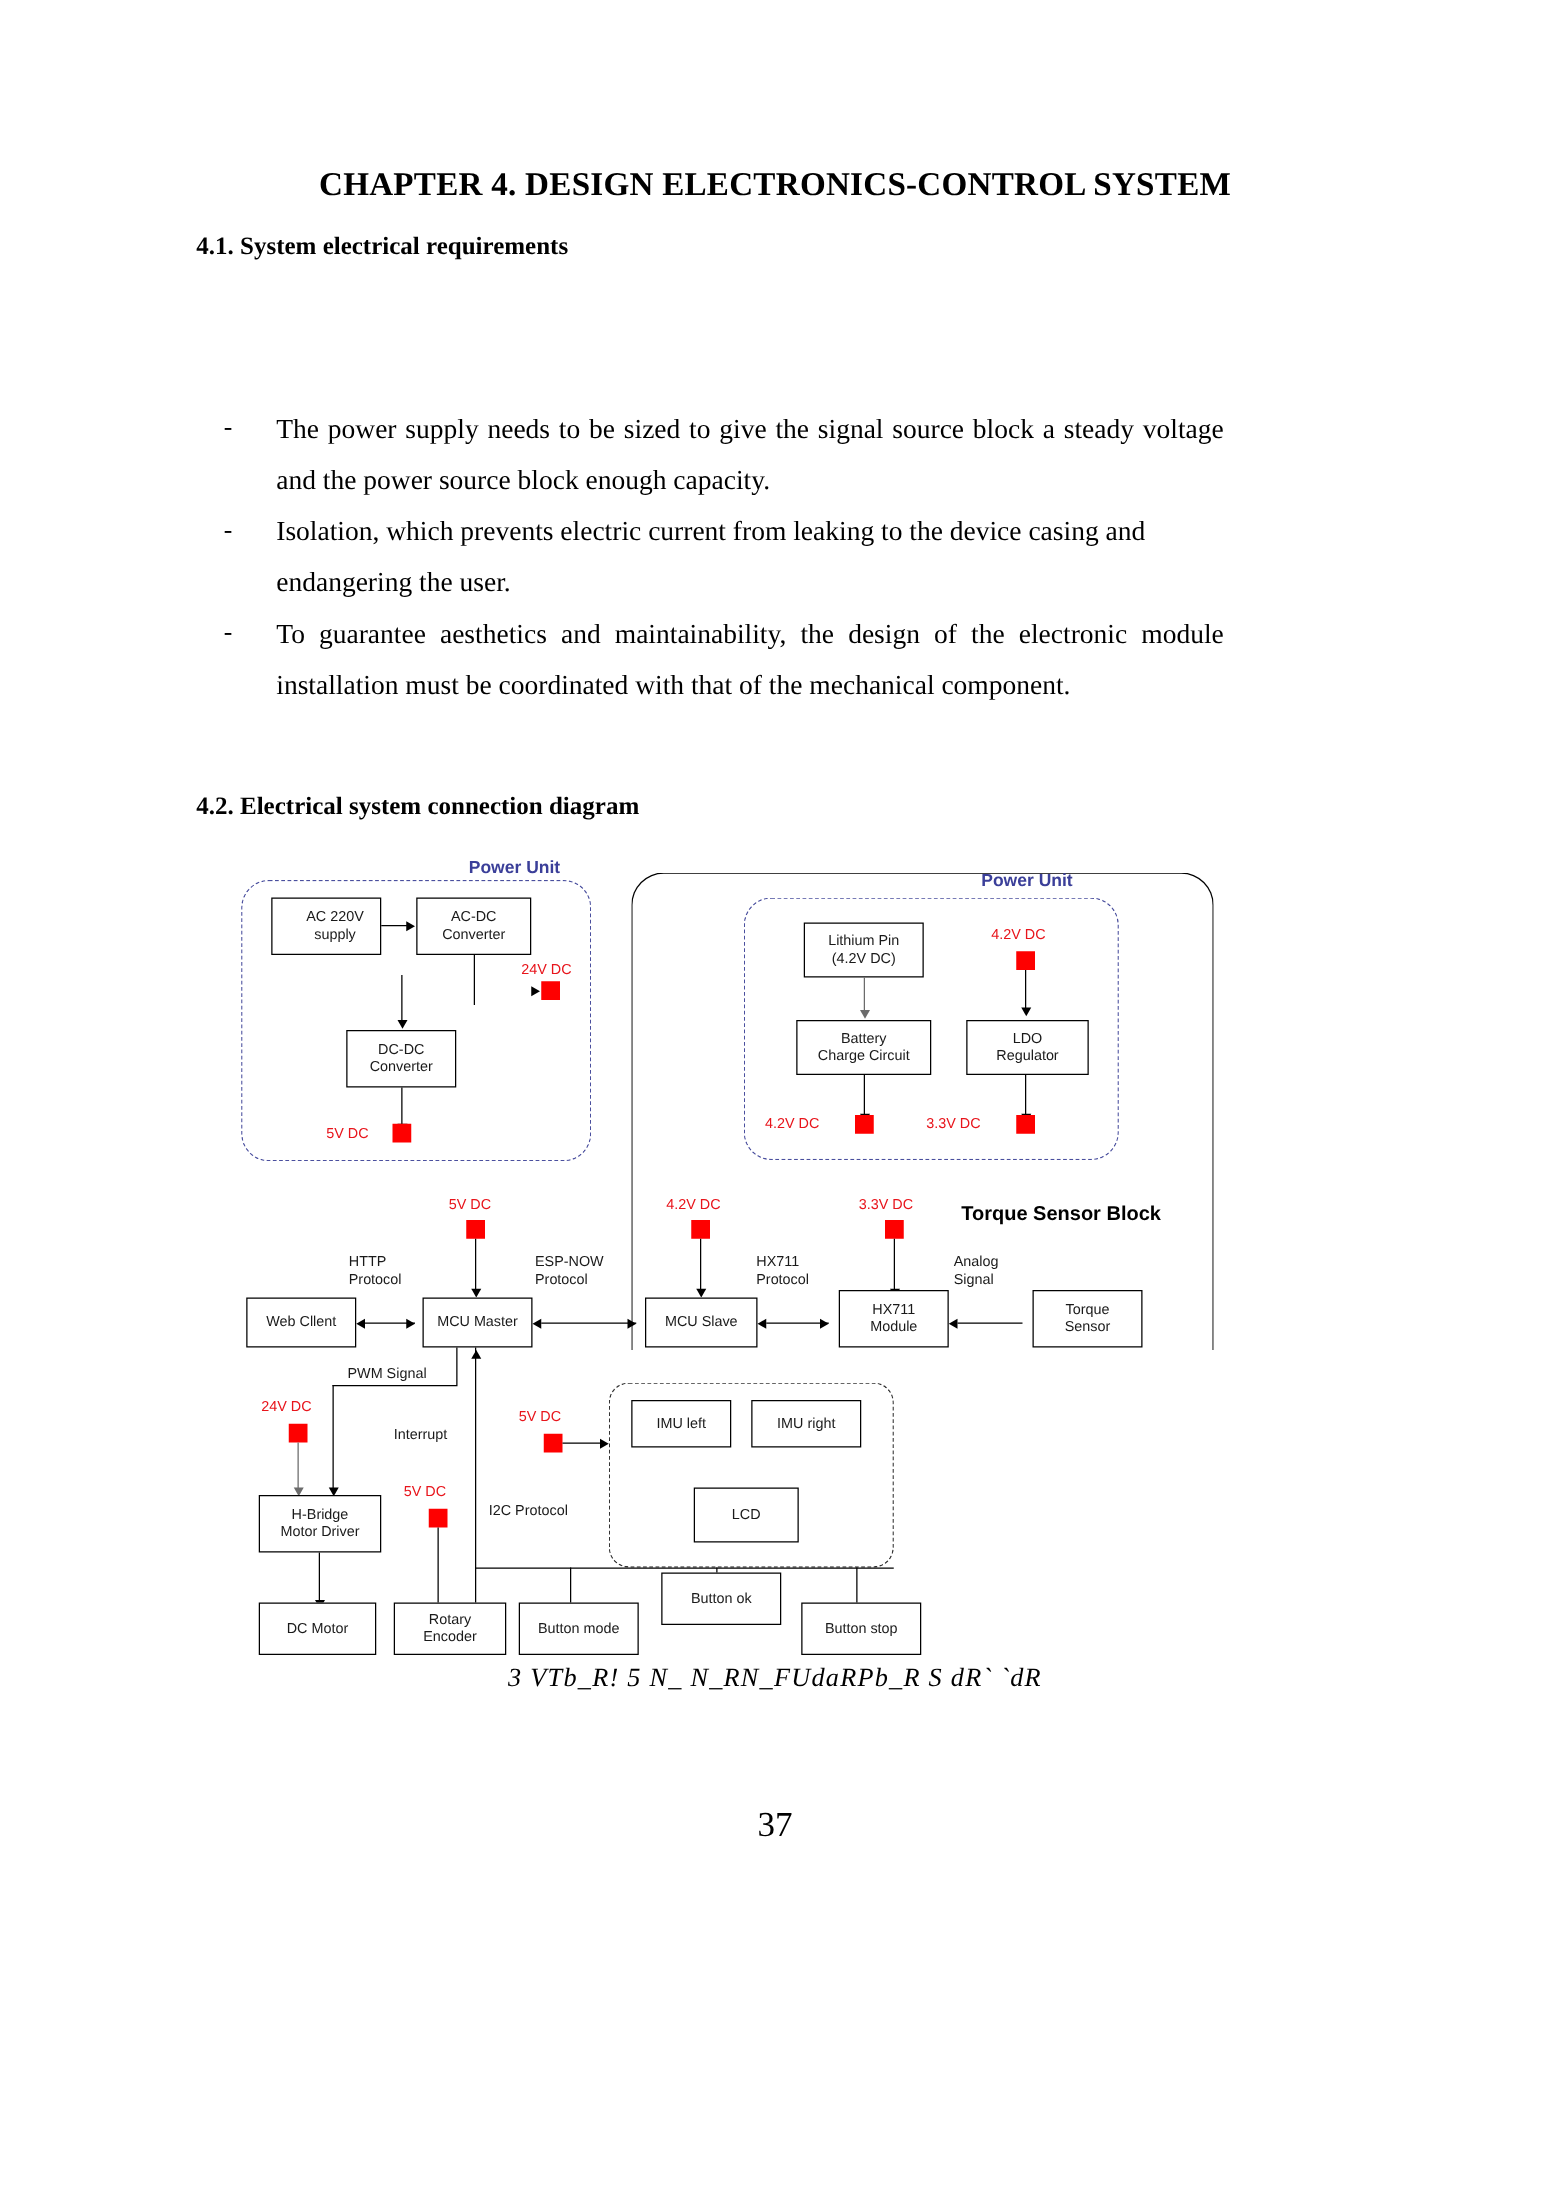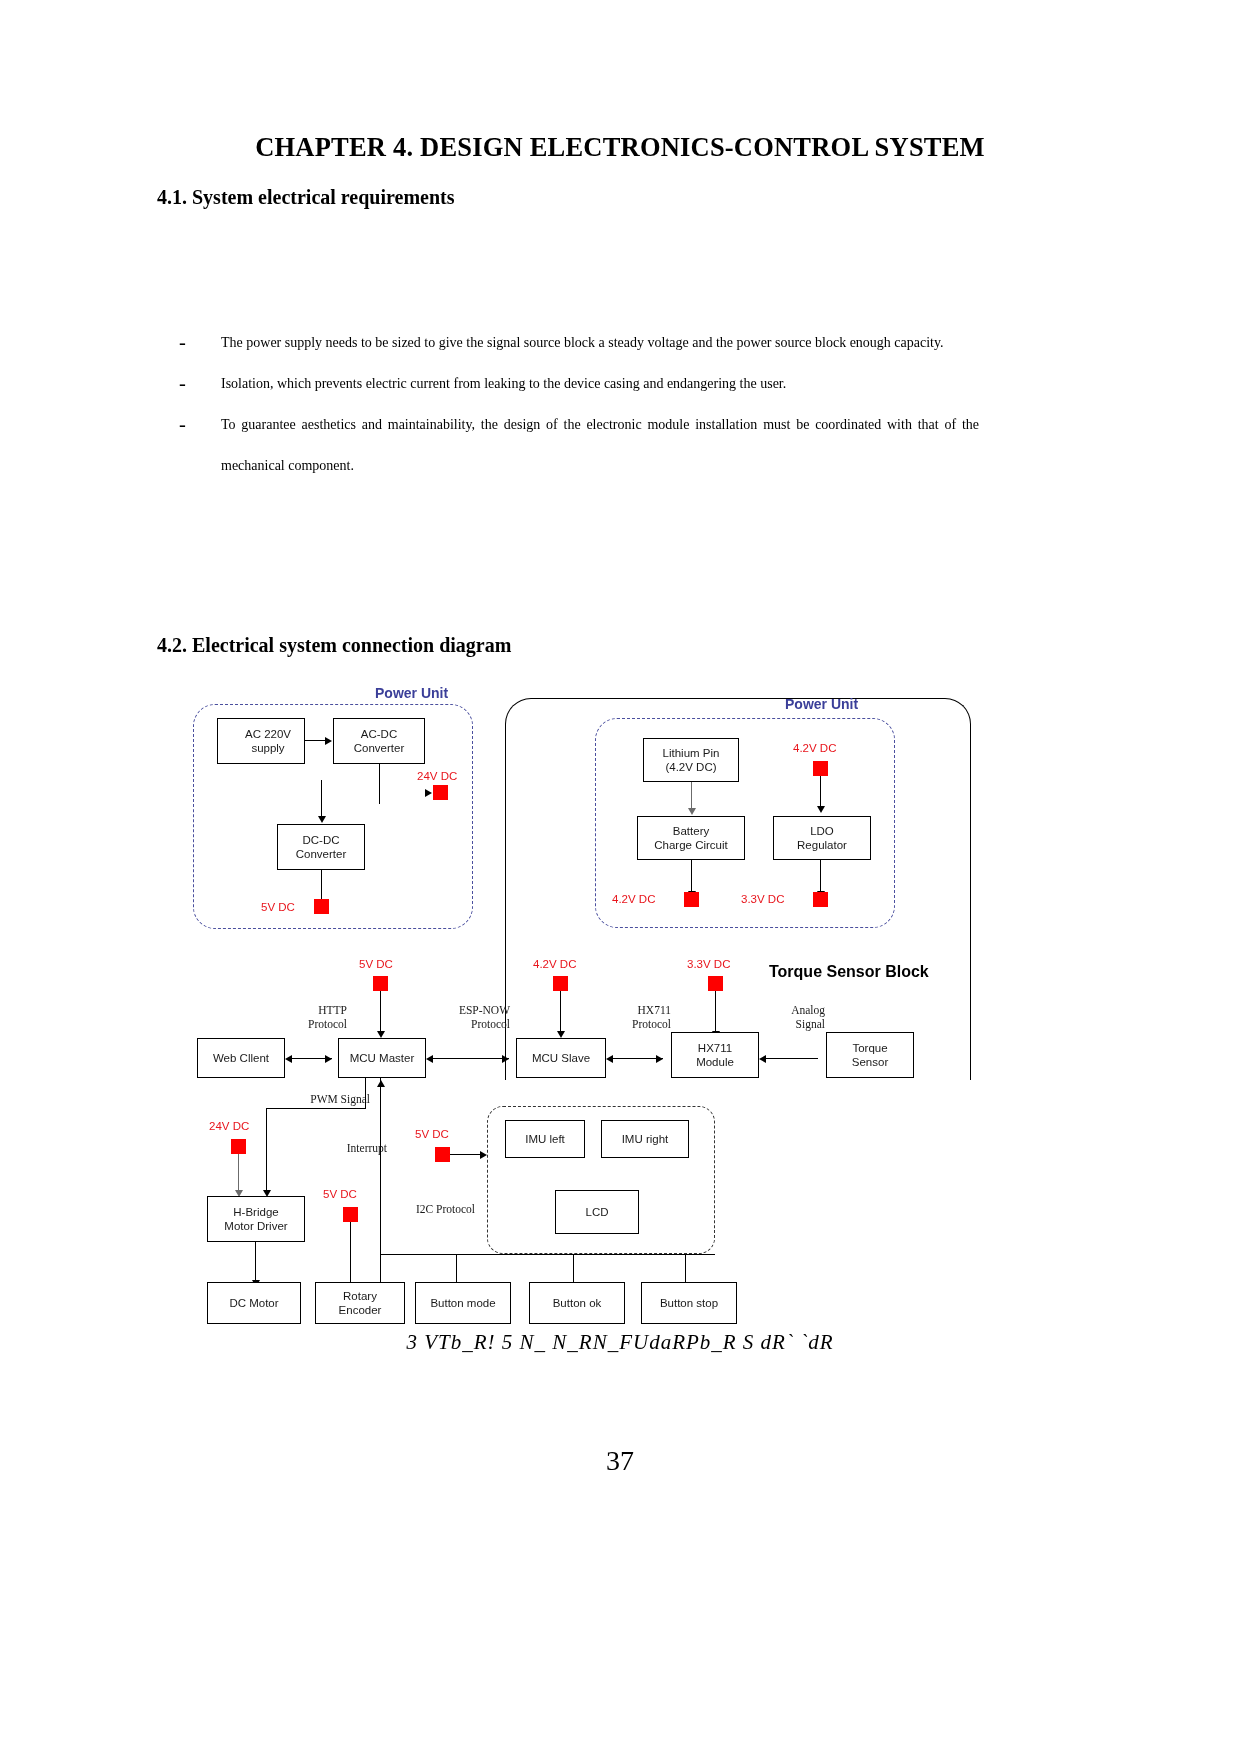--- a/index.html
+++ b/index.html
@@ -25,21 +25,21 @@
   .para{
     position:absolute;left:157px;width:820px;
     font-size:20.5px;line-height:41px;text-align:justify;
     text-justify:inter-word;
   }
   .para .indent{display:inline-block;width:64px;}
 
   .bullets{position:absolute;left:157px;top:322px;width:822px;}
   .bullet{display:flex;align-items:flex-start;margin-bottom:0;}
   .bullet .dash{width:64px;flex:0 0 64px;font-size:20.5px;line-height:41px;padding-left:22px;box-sizing:border-box;}
-  .bullet .btxt{flex:1;font-size:14px;line-height:41px;text-align:justify;text-align-last:left;}
+  .bullet .btxt{flex:1;font-size:22px;line-height:41px;text-align:justify;text-align-last:left;}
   .bullet.j .btxt{text-align:justify;}
 
   
   .diagram{position:absolute;left:175px;top:676px;width:800px;height:640px;}
   .diagram *{box-sizing:border-box;}
 
   .dbox{
     position:absolute;border:1.6px solid #000;background:#fff;
     font-family:"Liberation Sans", sans-serif;font-size:11.5px;color:#1a1a1a;
     display:flex;align-items:center;justify-content:center;text-align:center;
@@ -61,22 +61,22 @@
   .blk-label{
     position:absolute;font-family:"Liberation Sans", sans-serif;font-size:16px;
     color:#000;font-weight:bold;white-space:nowrap;
   }
   .vlabel{
     position:absolute;font-family:"Liberation Sans", sans-serif;font-size:11.5px;
     color:#e8151c;white-space:nowrap;
   }
   .vchip{position:absolute;width:15px;height:15px;background:#fe0000;}
   .plabel{
-    position:absolute;font-family:Liberation Serif, serif;font-size:11.5px;
-    color:#1a1a1a;white-space:nowrap;text-align:right;line-height:13.5px;
+    position:absolute;font-family:Liberation Sans, sans-serif;font-size:11.5px;
+    color:#1a1a1a;white-space:nowrap;text-align:left;line-height:13.5px;
   }
   .ln{position:absolute;background:#000;}
   .lnv{width:1.4px;}
   .lnh{height:1.4px;}
   .lng{background:#6b6b6b;}
   .arrow-d{position:absolute;width:0;height:0;border-left:4px solid transparent;border-right:4px solid transparent;border-top:7px solid #000;}
   .arrow-dg{position:absolute;width:0;height:0;border-left:4px solid transparent;border-right:4px solid transparent;border-top:7px solid #6b6b6b;}
   .arrow-r{position:absolute;width:0;height:0;border-top:4px solid transparent;border-bottom:4px solid transparent;border-left:7px solid #000;}
   .arrow-l{position:absolute;width:0;height:0;border-top:4px solid transparent;border-bottom:4px solid transparent;border-right:7px solid #000;}
 
@@ -300,21 +300,21 @@
 
     <div class="dbox" style="left:32px;top:606px;width:94px;height:42px;">
       <span>DC Motor</span>
     </div>
     <div class="dbox" style="left:140px;top:606px;width:90px;height:42px;">
       <div><span>Rotary</span><br><span>Encoder</span></div>
     </div>
     <div class="dbox" style="left:240px;top:606px;width:96px;height:42px;">
       <span>Button  mode</span>
     </div>
-    <div class="dbox" style="left:354px;top:606px;width:96px;height:42px;">
+    <div class="dbox" style="left:354px;top:582px;width:96px;height:42px;">
       <span>Button  ok</span>
     </div>
     <div class="dbox" style="left:466px;top:606px;width:96px;height:42px;">
       <span>Button  stop</span>
     </div>
 
   </div>
 
   <div class="caption">3 VTb_R!    5 N_    N_RN_FUdaRPb_R S dR` `dR</div>
   <div class="pagenum">37</div>

